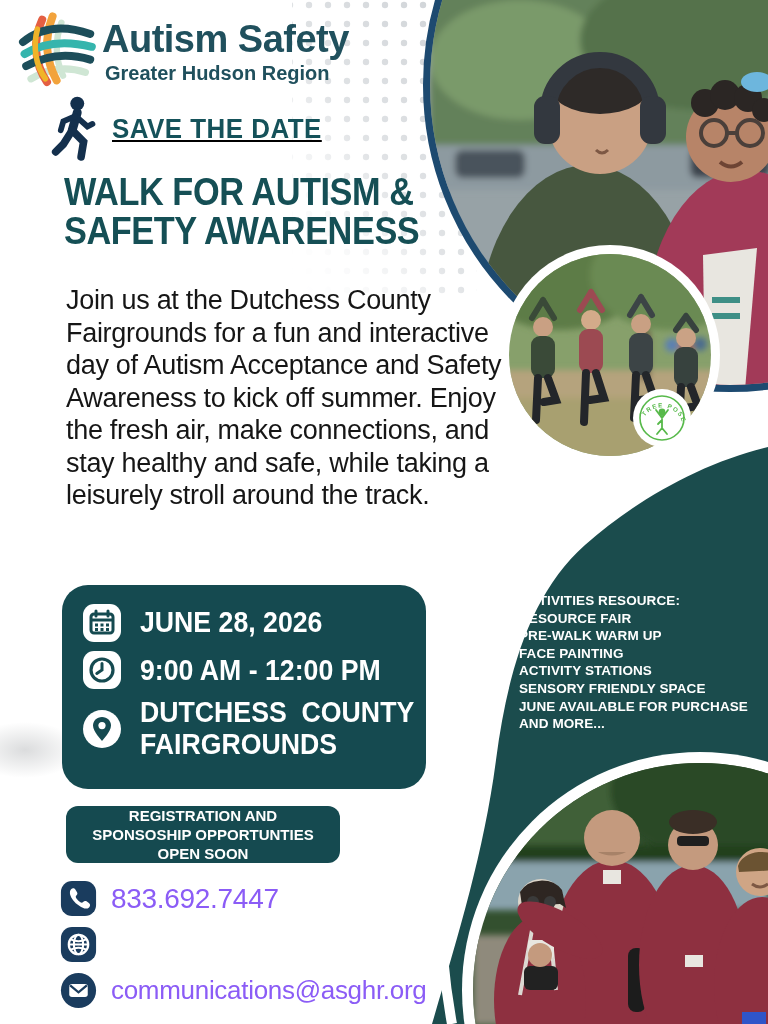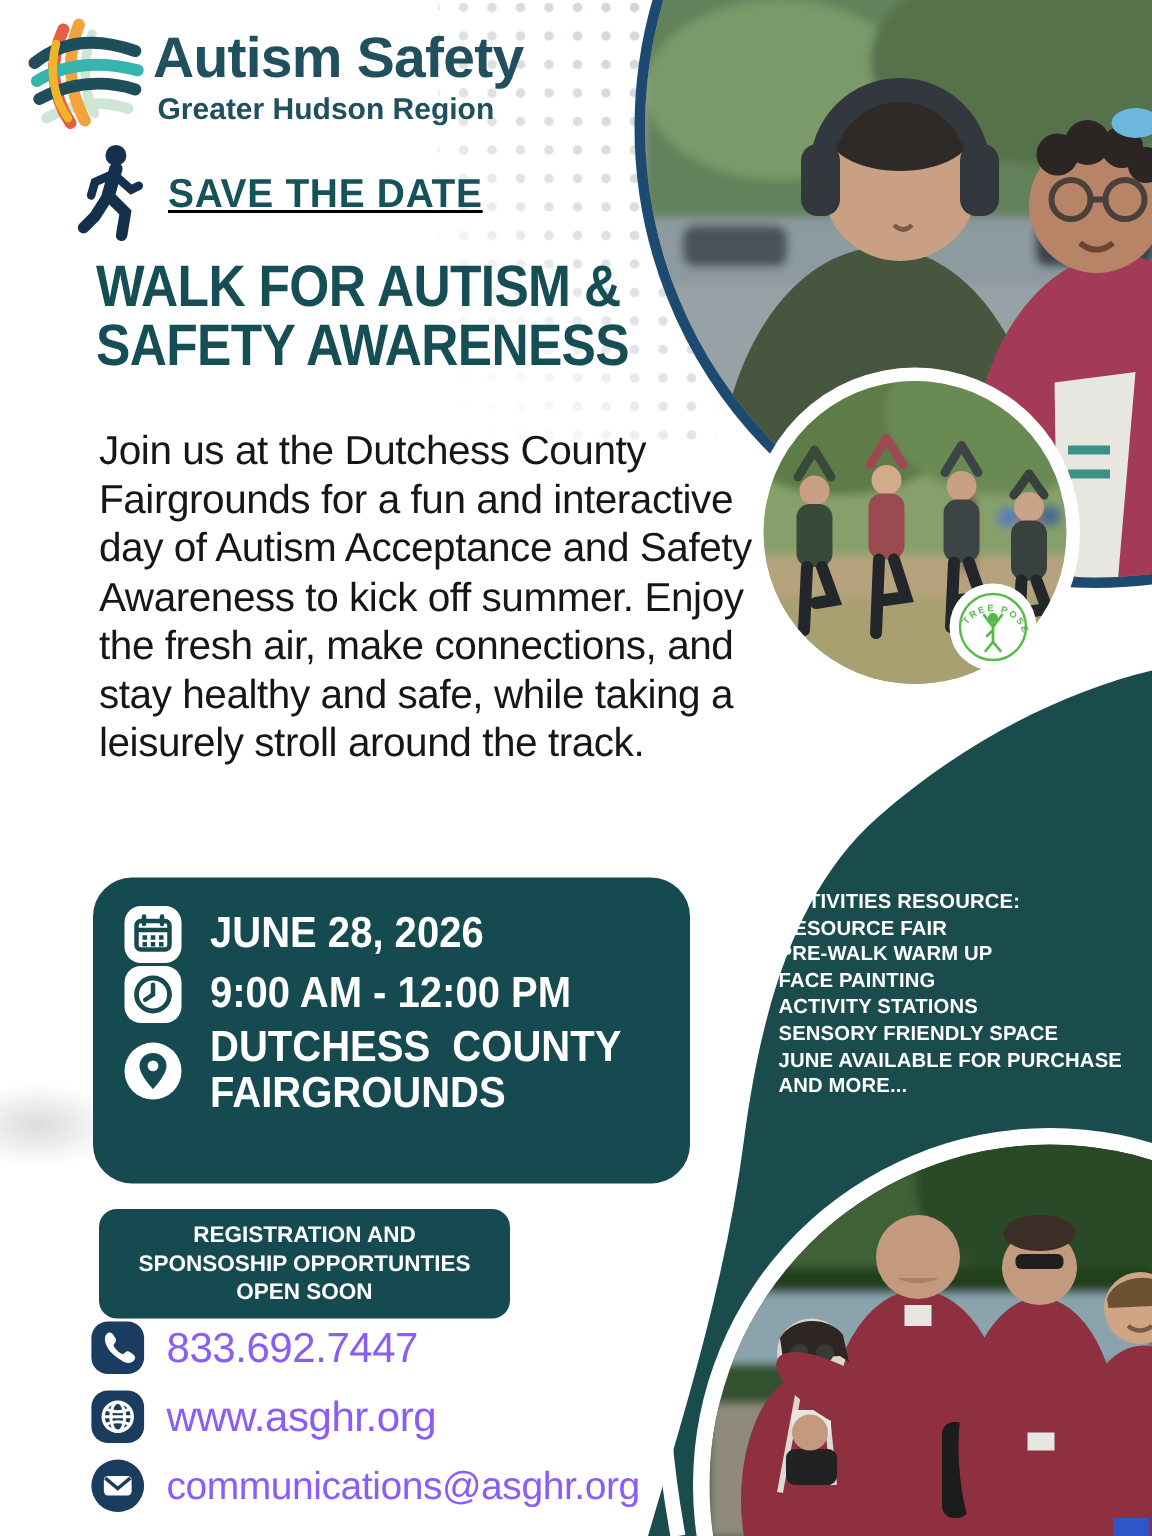--- a/index.html
+++ b/index.html
@@ -20,30 +20,30 @@
   .std-label { color:#15525a; font-size:27px; font-weight:800; letter-spacing:0.5px; margin-left:10px;
                transform:scaleX(0.96); transform-origin:left center; }
 
   .title { position:absolute; left:64px; top:172px; color:#154f55; font-size:39px; font-weight:800;
            line-height:1.0; letter-spacing:-0.5px; transform:scaleX(0.88); transform-origin:left top; }
   .title span { display:block; }
 
   .intro { position:absolute; left:66px; top:284px; width:452px; color:#161616;
            font-size:27px; line-height:32.5px; letter-spacing:-0.3px; }
 
-  .event-card { position:absolute; left:62px; top:585px; width:398px; height:204px;
-                background:#154a50; border-radius:26px; padding:18px 14px 8px 20px;
-                display:flex; flex-direction:column; }
+  .event-card { position:absolute; left:62px; top:585px; width:364px; height:204px;
+                background:#154a50; border-radius:26px; padding:18px 14px 29px 20px;
+                display:flex; flex-direction:column; justify-content:space-between; }
   .event-row { display:flex; align-items:center; }
   .event-icon { flex:0 0 auto; width:40px; height:40px; margin-right:18px; }
   .event-text { color:#ffffff; font-size:29px; font-weight:800; letter-spacing:0;
                 transform:scaleX(0.92); transform-origin:left center; white-space:pre; line-height:1.08; }
   .event-text .loc2 { display:block; }
 
-  .reg-badge { position:absolute; left:66px; top:806px; width:274px; height:73px; background:#154a50;
+  .reg-badge { position:absolute; left:66px; top:806px; width:274px; height:57px; background:#154a50;
                border-radius:12px; color:#fff; text-align:center; font-weight:700; font-size:15px;
                line-height:19px; display:flex; flex-direction:column; justify-content:center; }
 
   .contact { position:absolute; left:60px; top:880px; }
   .contact-row { display:flex; align-items:center; margin-bottom:9px; }
   .contact-icon { width:37px; height:37px; margin-right:14px; flex:0 0 auto; }
   .contact-text { color:#8b5cf6; font-size:28px; letter-spacing:-0.3px; }
   .contact-row.email .contact-text { font-size:26px; }
 
   .activities { position:absolute; left:519px; top:592px; width:235px; color:#ffffff;
@@ -345,21 +345,20 @@
         <div class="contact-text">833.692.7447</div>
       </div>
       <div class="contact-row">
         <svg class="contact-icon" viewBox="0 0 40 40">
           <rect x="1" y="1" width="38" height="38" rx="12" fill="#1a3c5e"></rect>
           <circle cx="20" cy="20" r="10.5" fill="none" stroke="#ffffff" stroke-width="2.4"></circle>
           <ellipse cx="20" cy="20" rx="5" ry="10.5" fill="none" stroke="#ffffff" stroke-width="2.2"></ellipse>
           <line x1="9.5" y1="20" x2="30.5" y2="20" stroke="#ffffff" stroke-width="2.2"></line>
           <path d="M 11.5,14.5 a 14,9 0 0 0 17,0 M 11.5,25.5 a 14,9 0 0 1 17,0" fill="none" stroke="#ffffff" stroke-width="2.2"></path>
         </svg>
-        <div class="contact-text">www.asghr.org</div>
       </div>
       <div class="contact-row email">
         <svg class="contact-icon" viewBox="0 0 40 40">
           <circle cx="20" cy="20" r="19" fill="#1a3c5e"></circle>
           <rect x="10" y="13" width="20" height="14" rx="3" fill="#ffffff"></rect>
           <path d="M 11,14.5 L 20,22 L 29,14.5" fill="none" stroke="#1a3c5e" stroke-width="2.4"></path>
         </svg>
         <div class="contact-text">communications@asghr.org</div>
       </div>
     </div>

